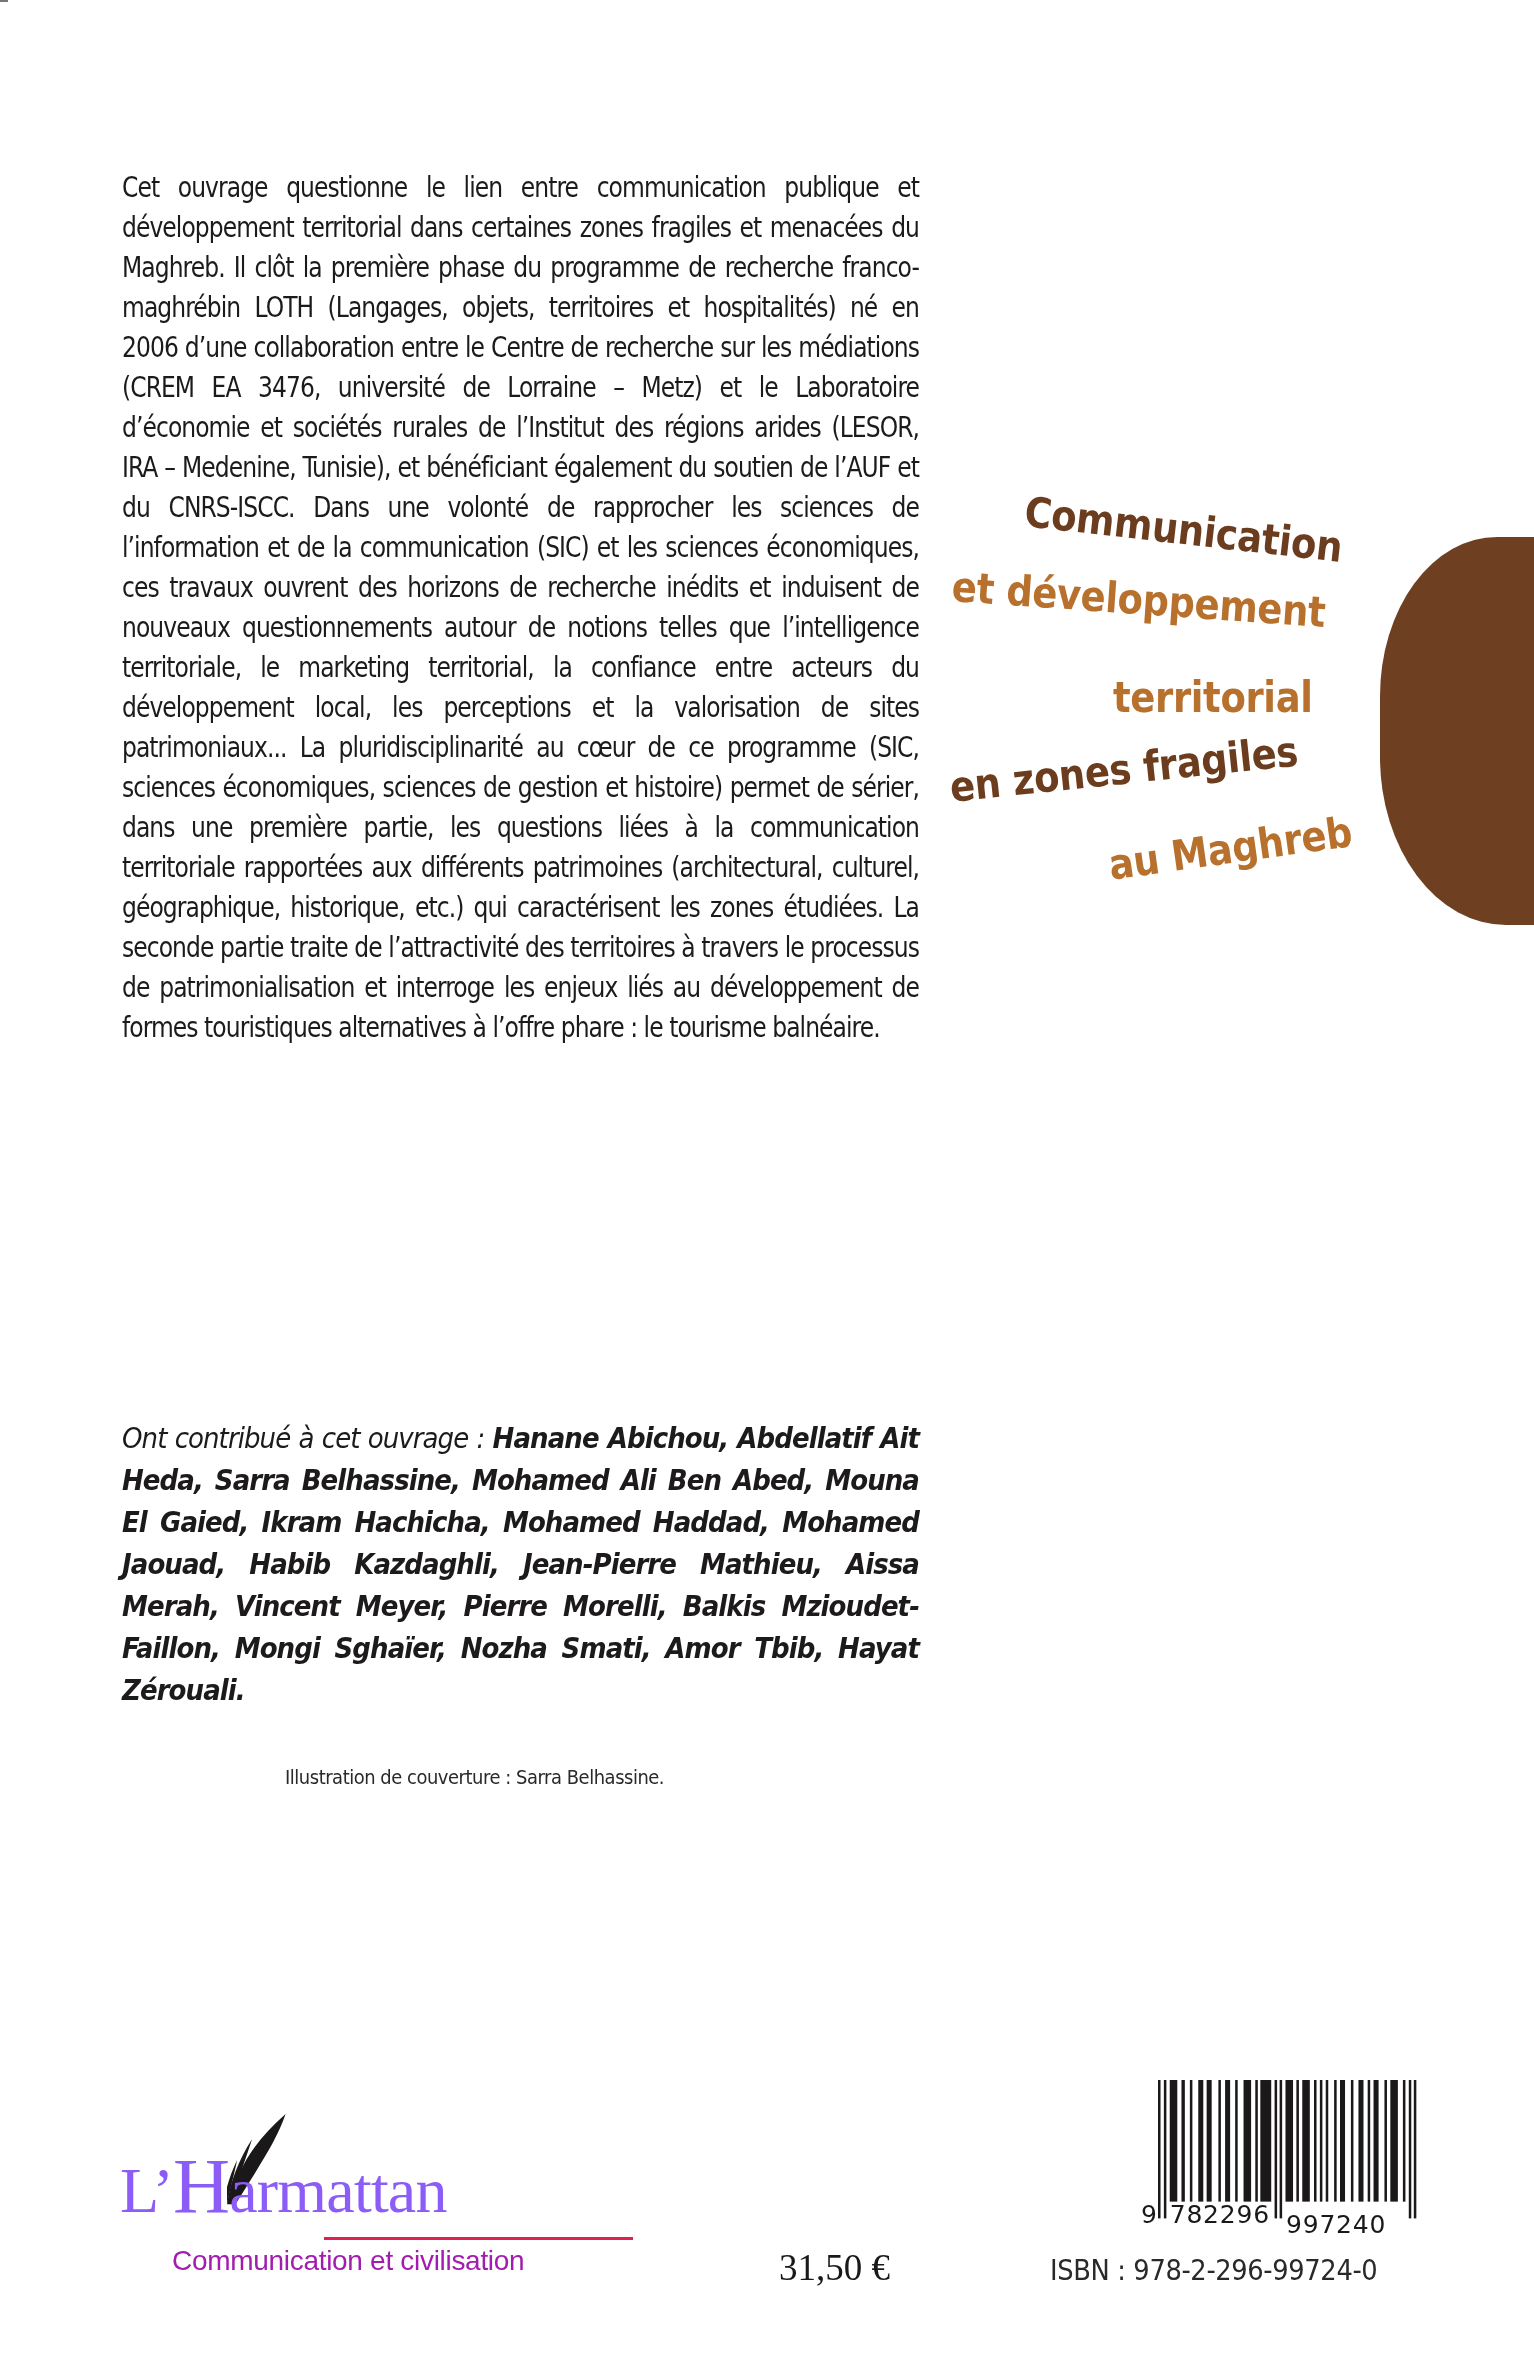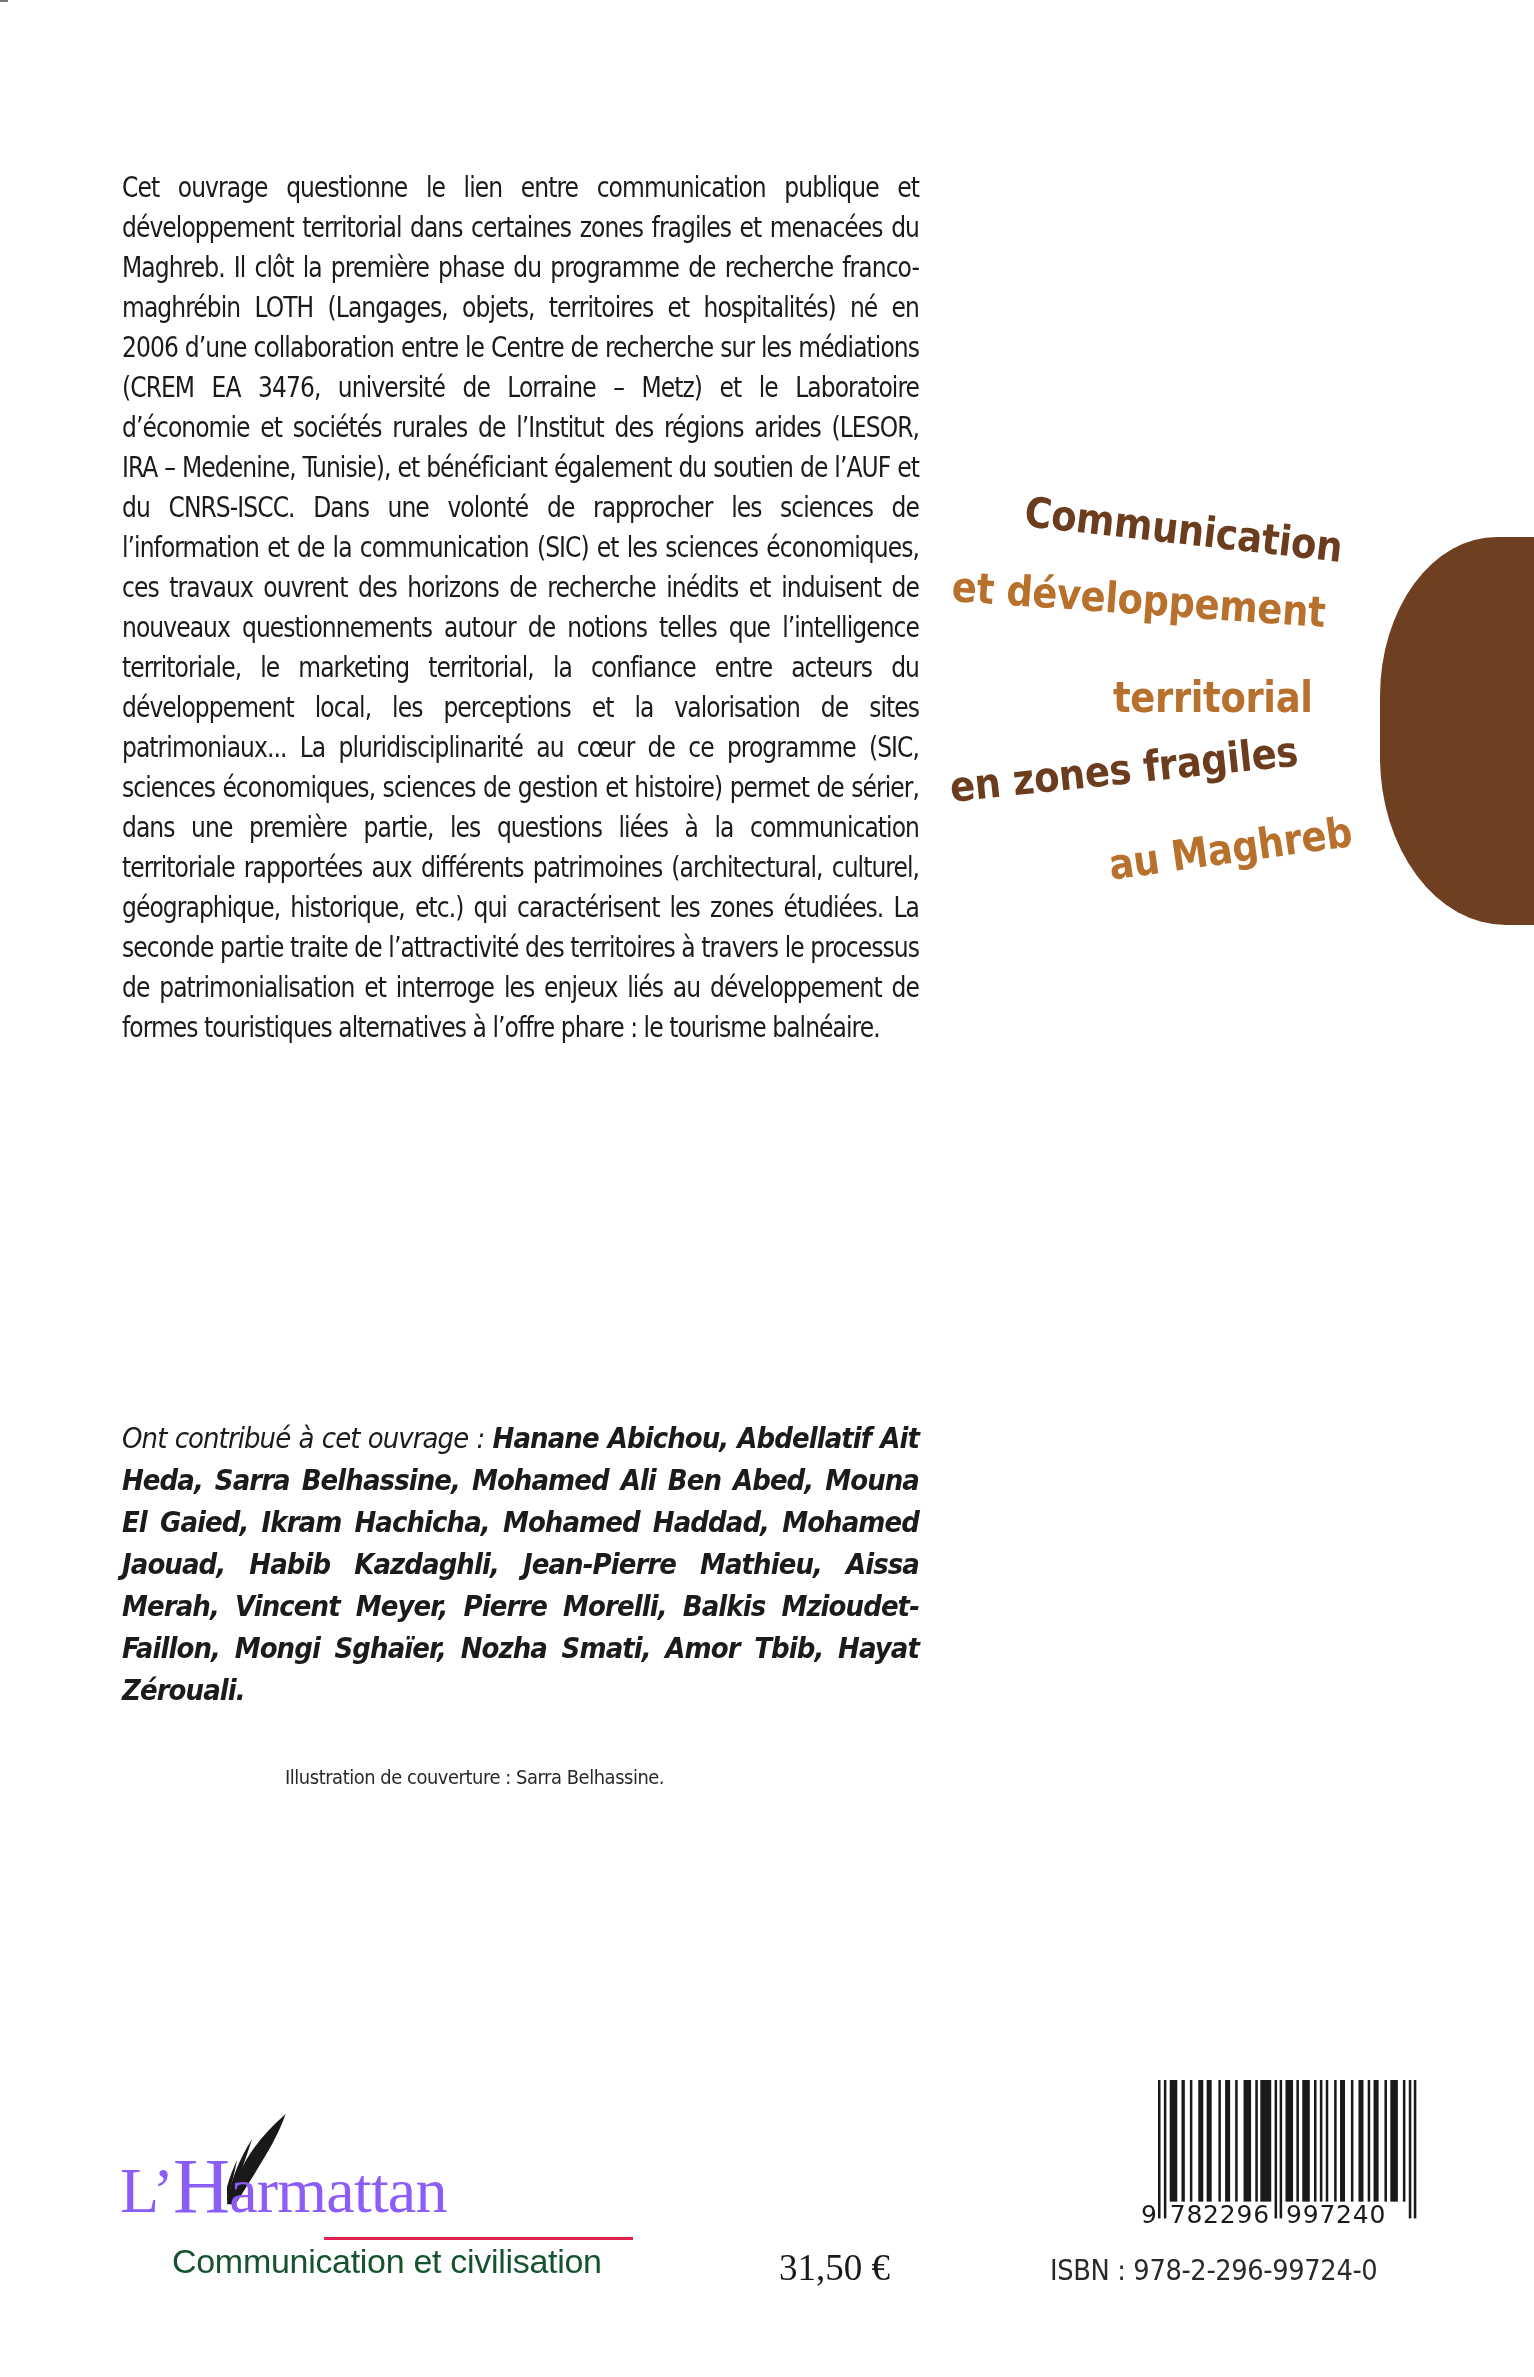--- a/index.html
+++ b/index.html
@@ -141,23 +141,23 @@
       top: 2237px;
       width: 309px;
       height: 3.4px;
       background: #e1204f;
     }
     .collection-name {
       position: absolute;
       left: 172px;
       top: 2240px;
       font-family: "Liberation Sans", sans-serif;
-      font-size: 34px;
+      font-size: 28px;
       line-height: 42px;
-      color: #14532d;
+      color: #a21caf;
       white-space: nowrap;
       letter-spacing: -0.3px;
     }
     .price {
       position: absolute;
       left: 779px;
       top: 2248px;
       font-family: "Liberation Serif", "DejaVu Serif", serif;
       font-size: 37px;
       line-height: 40px;
@@ -270,17 +270,17 @@
       <rect x="270" y="0" width="3" height="145"></rect>
       <rect x="277" y="0" width="9" height="145"></rect>
       <rect x="292" y="0" width="3" height="145"></rect>
 
       <rect x="299" y="0" width="3" height="165"></rect>
       <rect x="305" y="0" width="3" height="165"></rect>
     </g>
   </svg>
   <div class="barcode-digits" style="left:-17px; top:122px;">9</div>
   <div class="barcode-digits" style="left:11.7px; top:122px;">782296</div>
-  <div class="barcode-digits" style="left:128px; top:122px;">997240</div>
+  <div class="barcode-digits" style="left:128px; top:132px;">997240</div>
 </div>
 
 <div class="isbn-label">ISBN : 978-2-296-99724-0</div>
 
 
 </body></html>

